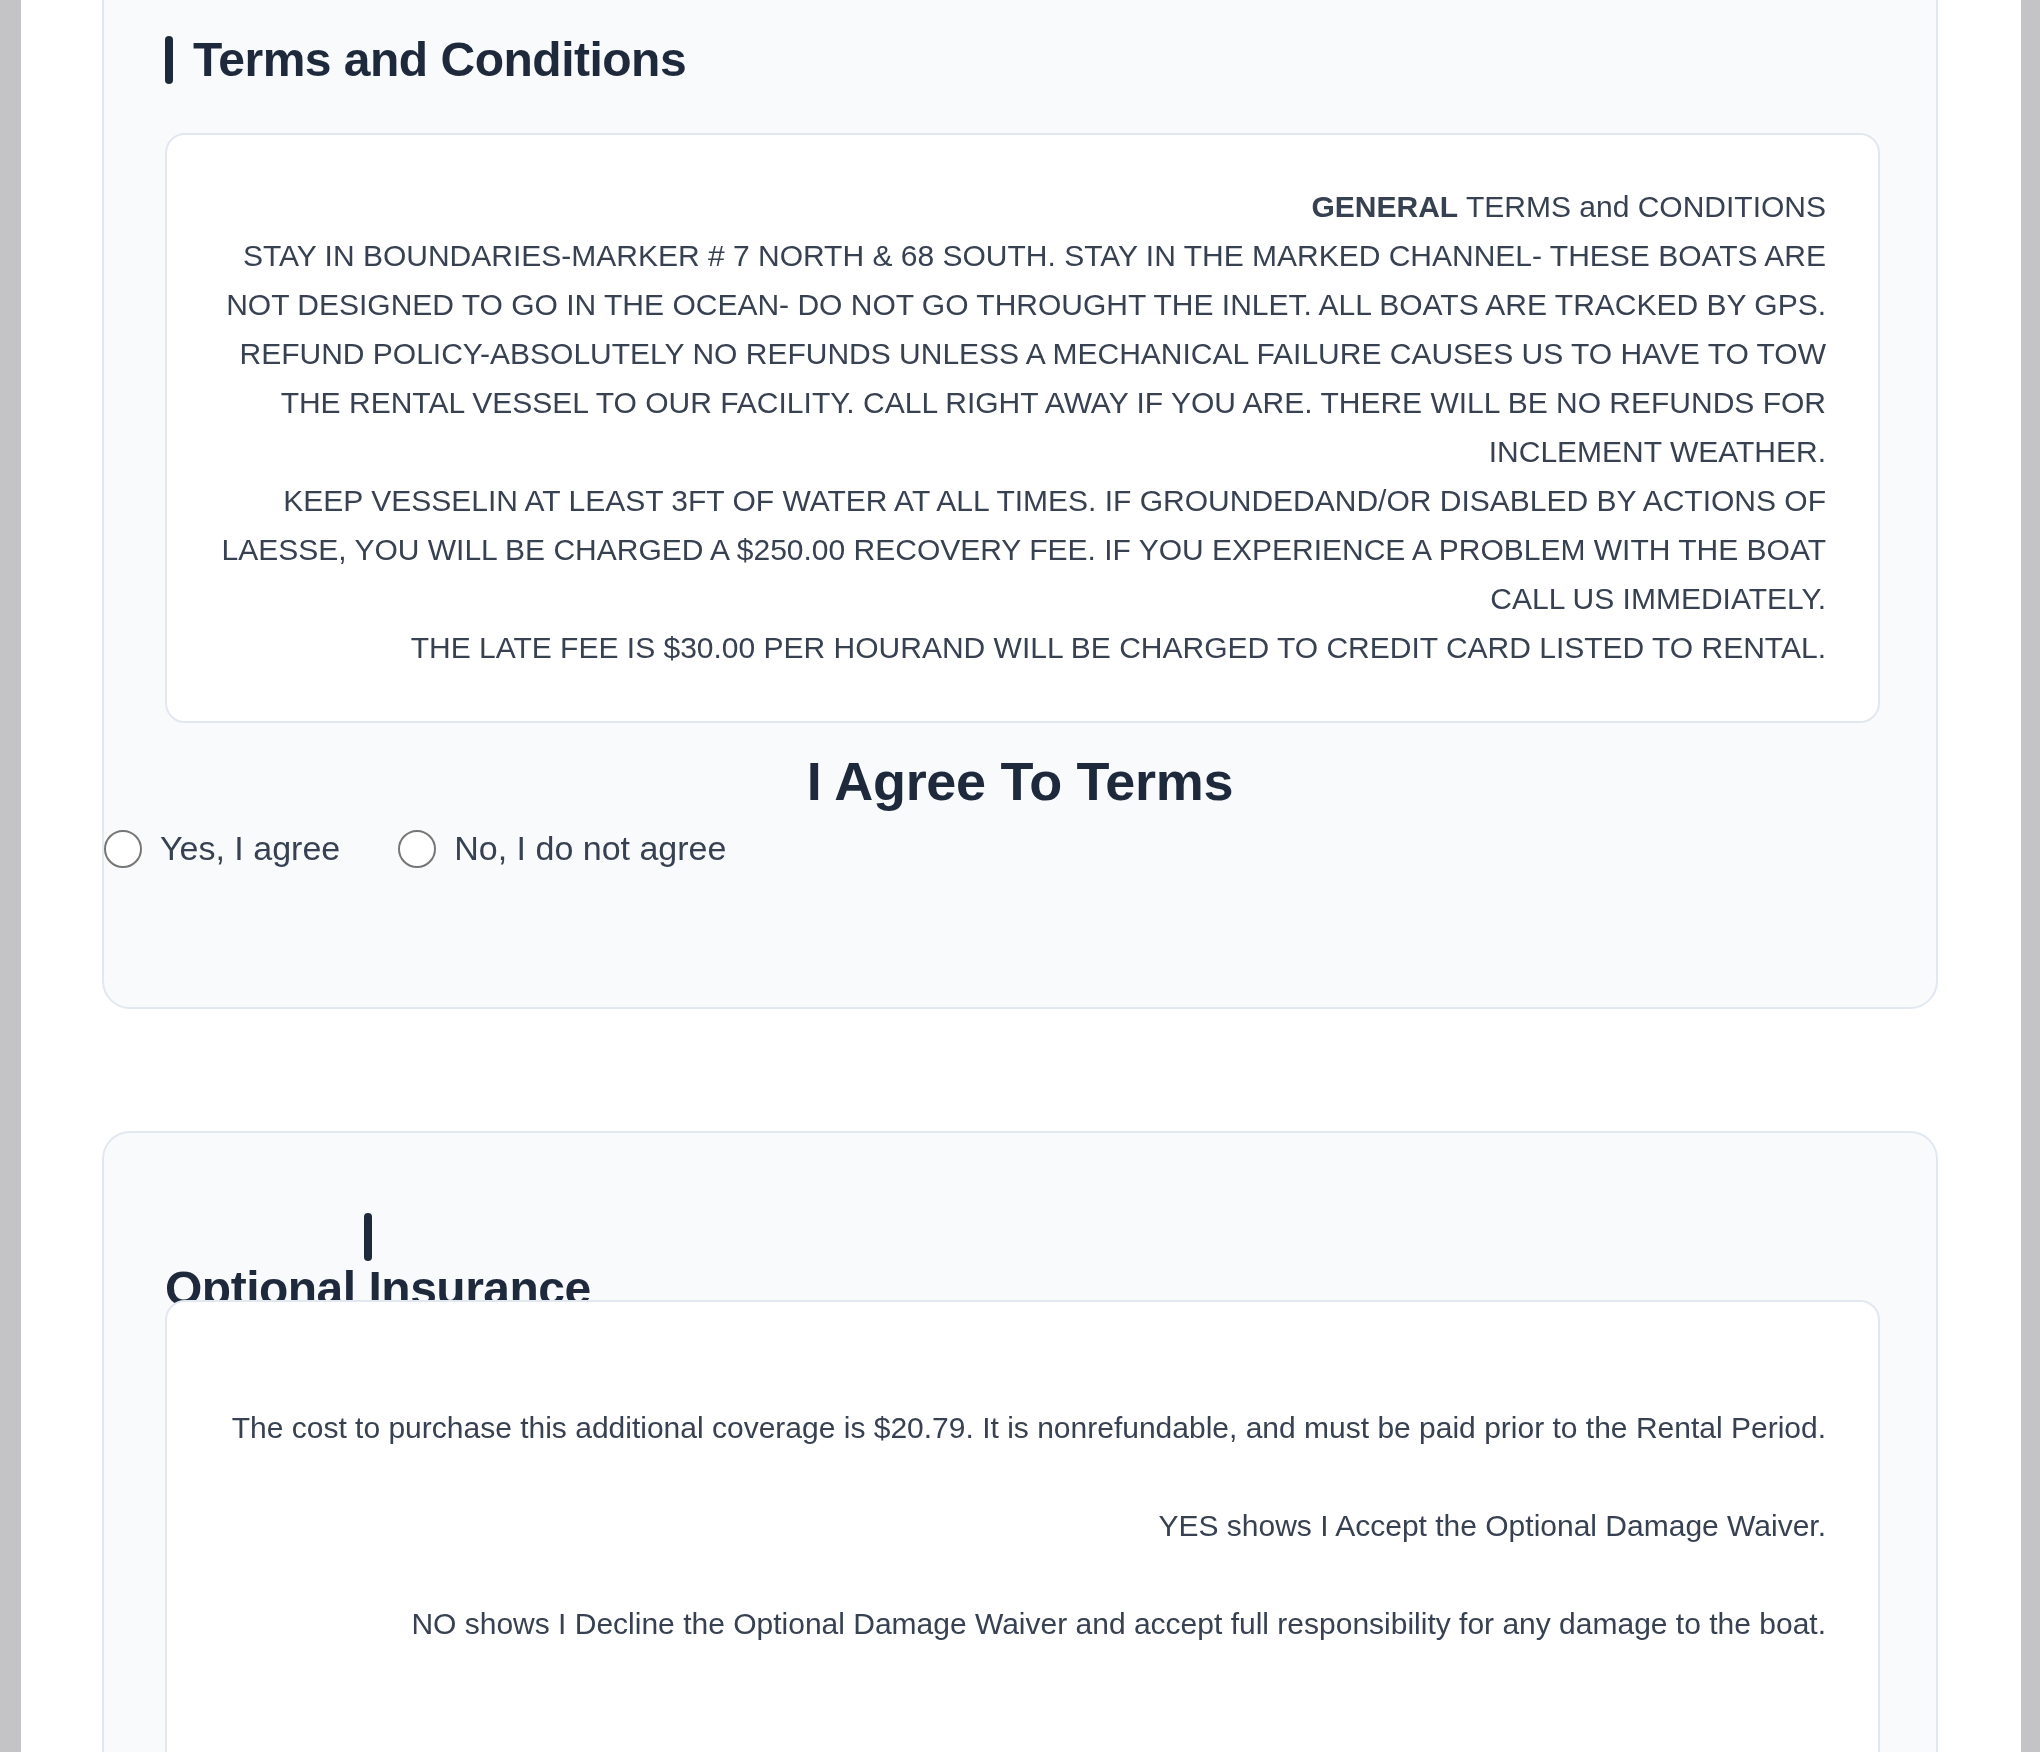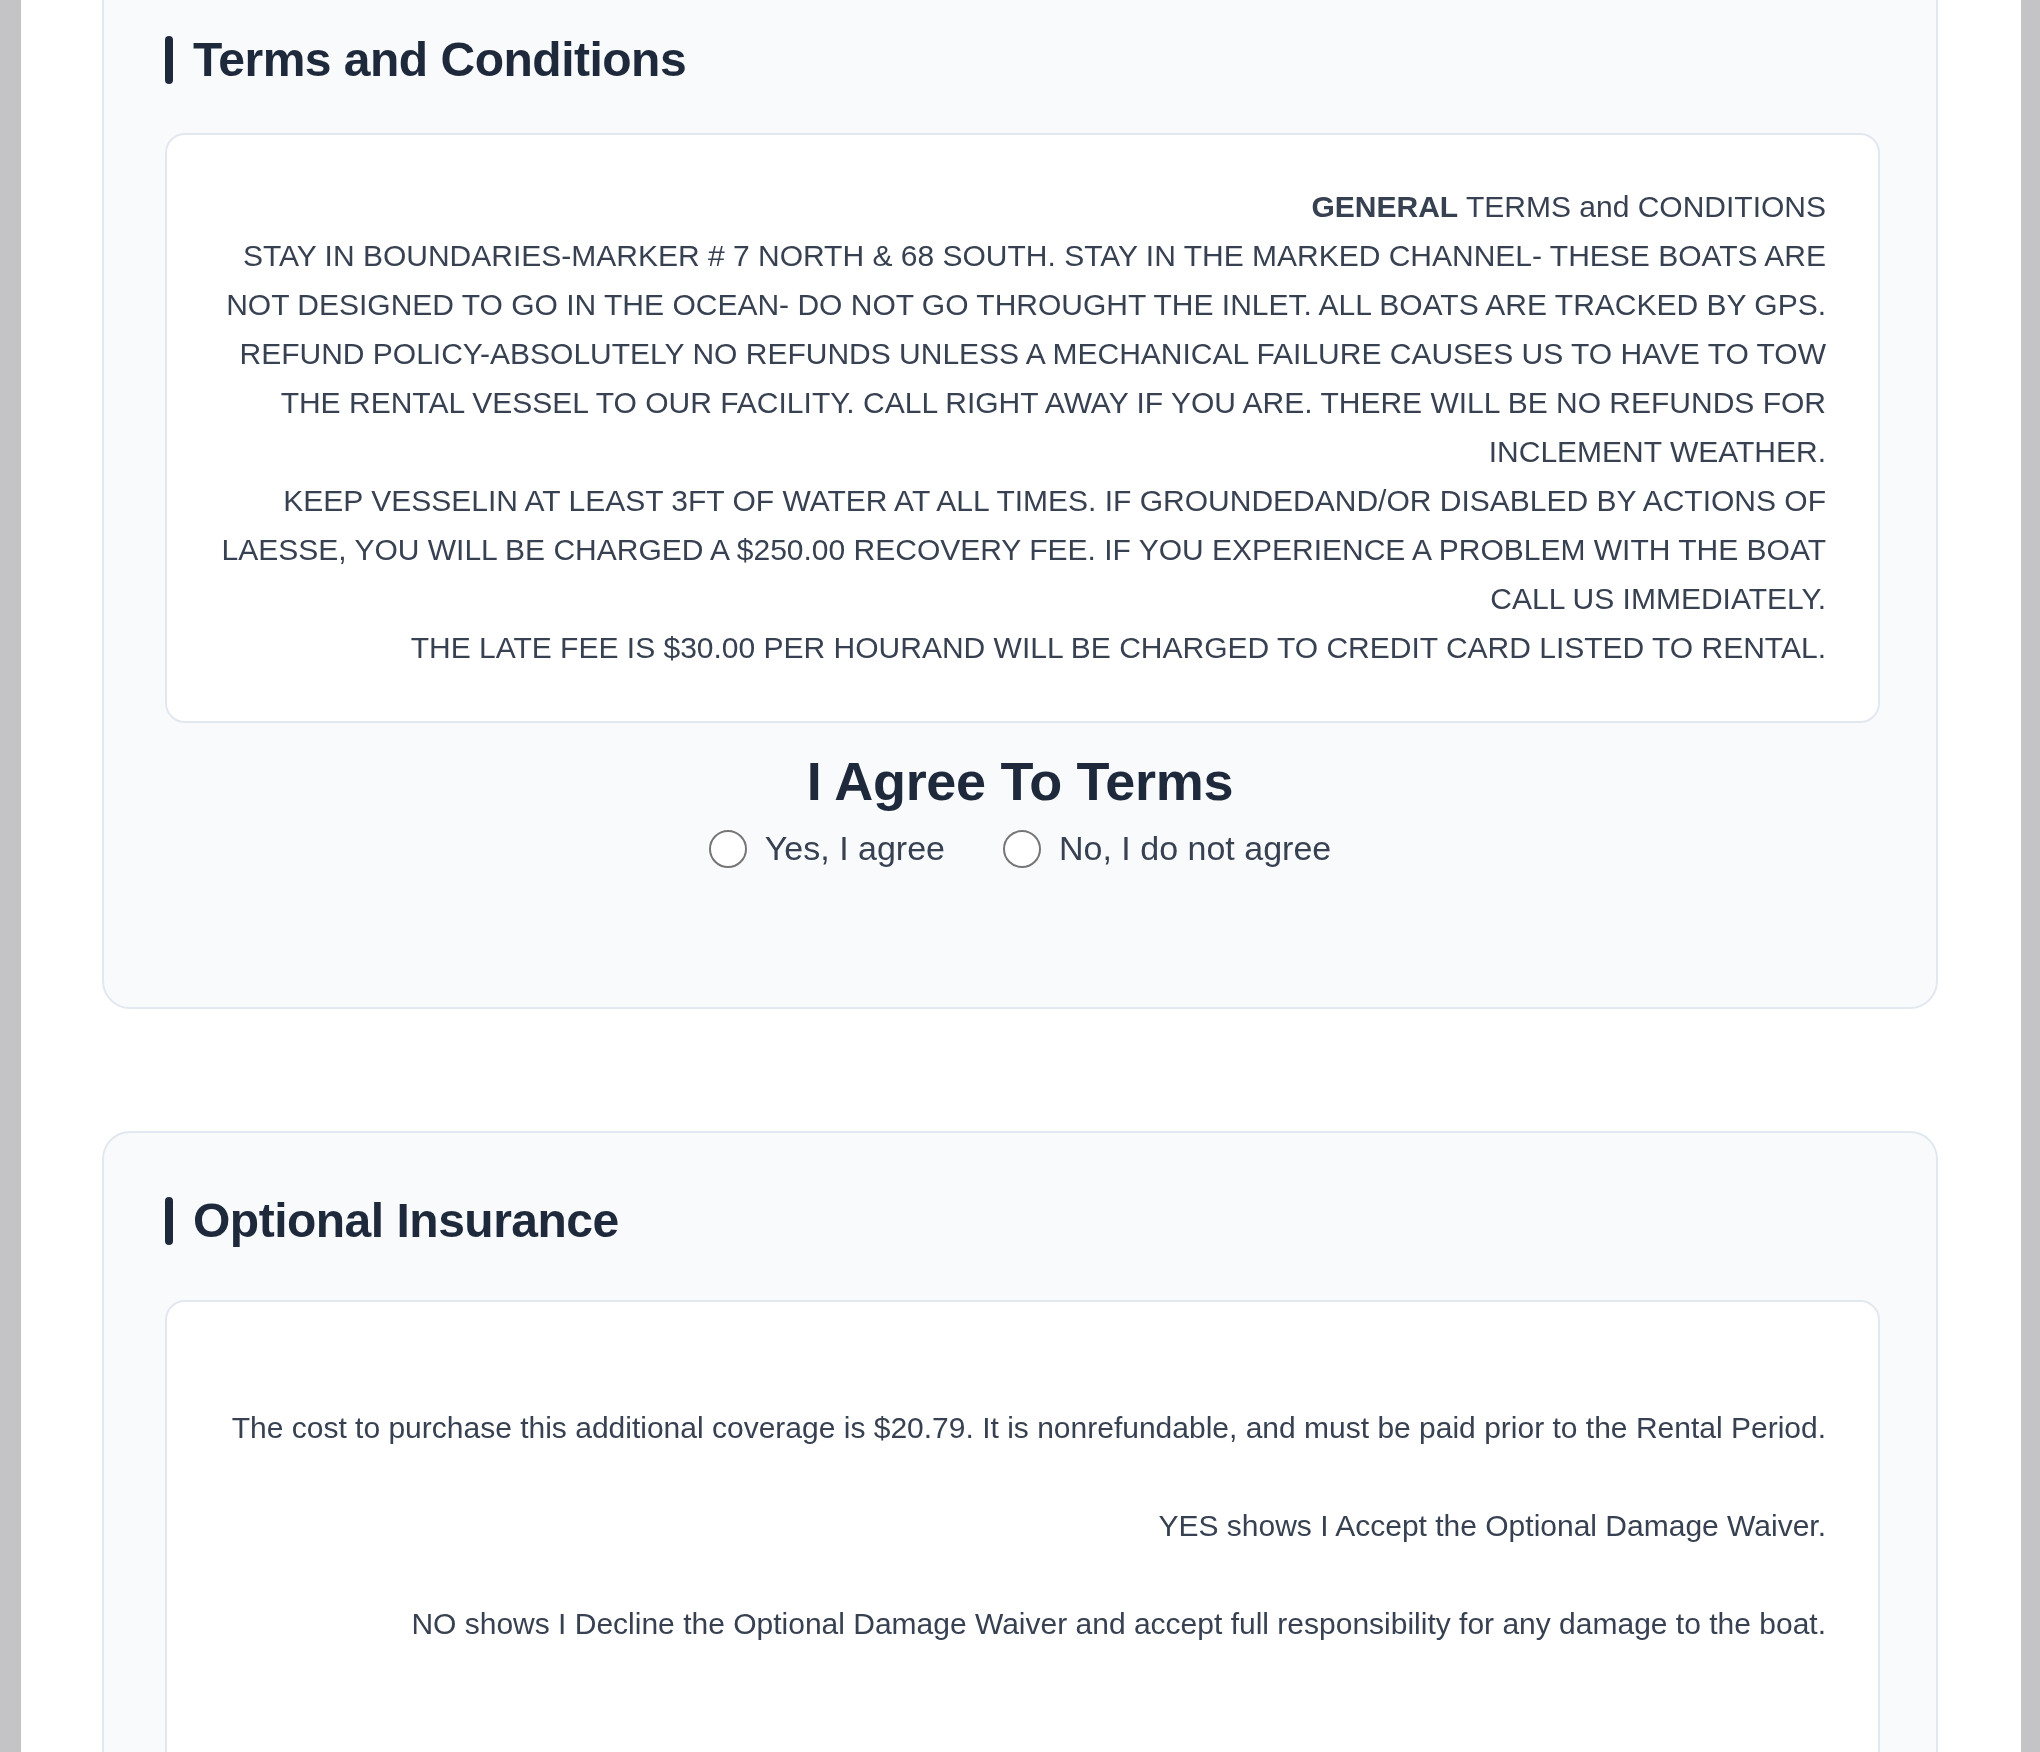--- a/index.html
+++ b/index.html
@@ -17,38 +17,38 @@
     box-sizing:border-box;
   }
   #sec-terms { top:-40px; height:1049px; }
   #sec-ins { top:1131px; height:700px; }
   .section-heading {
     position:absolute; left:61px; display:flex; align-items:center;
   }
   .heading-bar { width:8px; height:48px; background:#1e293b; border-radius:4px; margin-right:20px; }
   .heading-text { font-size:48px; font-weight:700; color:#1e293b; letter-spacing:-0.5px; }
   #sec-terms .section-heading { top:70px; }
-  #sec-ins .section-heading { top:60px; }
+  #sec-ins .section-heading { top:80px;flex-direction:column; }
   .content-box {
     position:absolute; left:61px; width:1715px;
     background:#ffffff; border:2px solid #e2e8f0; border-radius:20px; box-sizing:border-box;
     padding:48px 52px; font-size:30px; line-height:49px; color:#374151;
   }
   #sec-terms .content-box { top:171px; height:590px; padding-top:47px; }
   #sec-ins .content-box { top:167px; height:600px; padding-top:52px; }
   .content-box p { margin:0;text-align:right; }
   .content-box .gap { height:49px; }
   .bold { font-weight:700; }
   .underline { text-decoration:underline; text-underline-offset:5px; }
   .agree-title {
     position:absolute; left:0; right:0; top:788px; text-align:center;
     font-size:54px; font-weight:700; color:#1e293b; letter-spacing:-0.3px;
   }
   .radio-row {
-    position:absolute; left:0; right:0; top:867px; display:flex; justify-content:center; gap:58px;
+    position:absolute; left:0; right:0; top:867px; display:flex; justify-content:flex-start; gap:58px;
     font-size:34px; color:#374151;
   }
   .radio-opt { display:flex; align-items:center; cursor:pointer; }
   .radio-circle {
     width:38px; height:38px; border:2px solid #767676; border-radius:50%; background:#fff;
     margin-right:18px; box-sizing:border-box;
   }
 </style>
 </head>
 <body>

